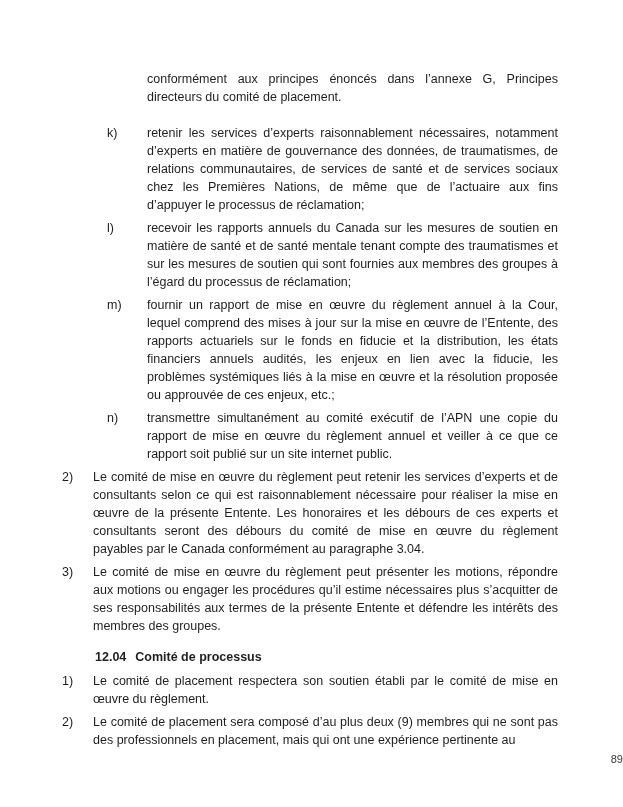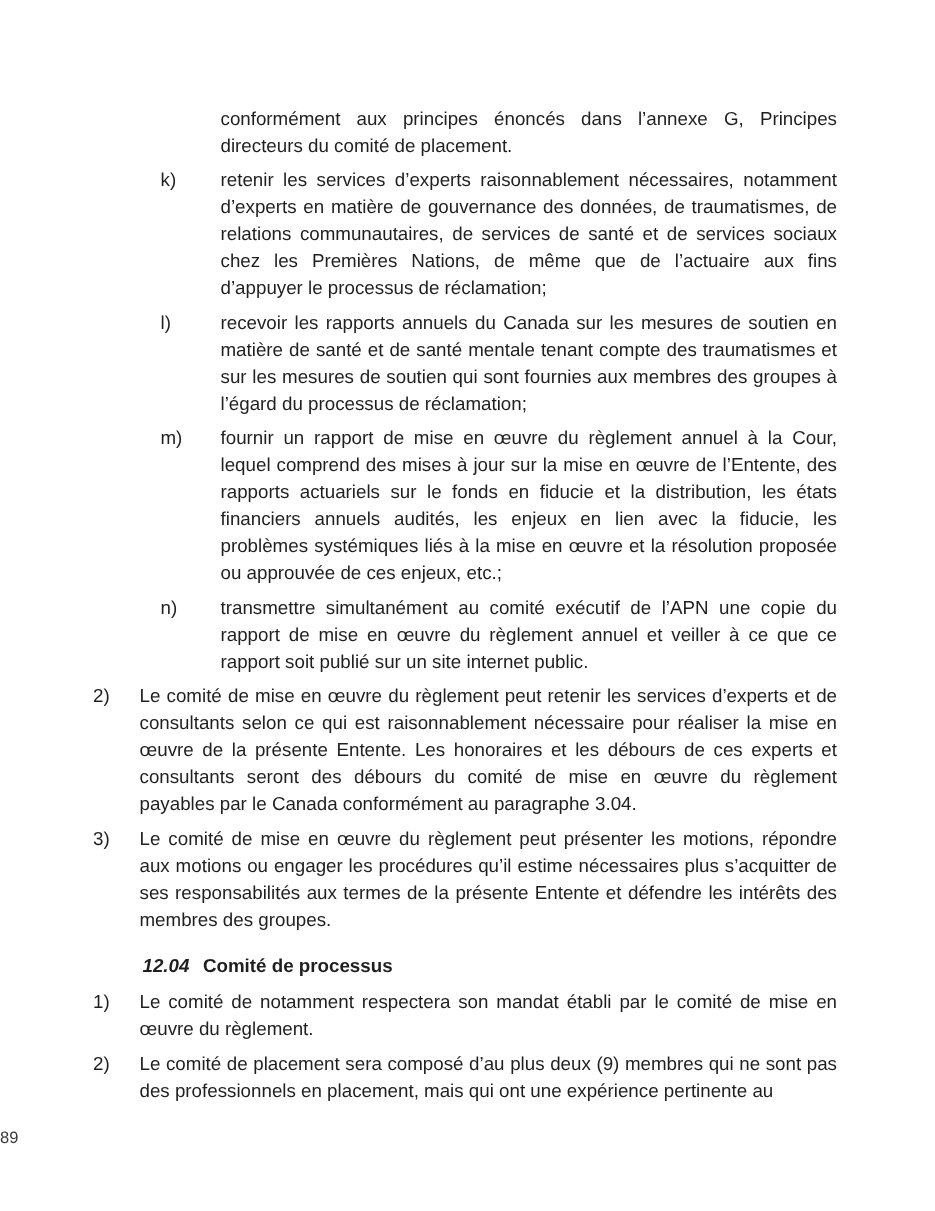--- a/index.html
+++ b/index.html
@@ -15,21 +15,21 @@
     font-family: "Liberation Sans", "DejaVu Sans", sans-serif;
     font-size: 12.5px;
     line-height: 18px;
     color: #1f1f1f;
     overflow: hidden;
     box-sizing: border-box;
     padding-top: 70px;
   }
   .para {
     text-align: justify;
-    margin: 0 65px 5px 0;
+    margin: 0 65px 18px 0;
   }
   .continuation {
     margin-left: 147px;
   }
   .item {
     display: flex;
     align-items: flex-start;
     margin: 0 65px 5px 0;
   }
   .item .label {
@@ -51,28 +51,27 @@
   }
   .numbered .label {
     width: 31px;
   }
   .section-heading {
     margin: 13px 65px 6px 95px;
     font-weight: bold;
   }
   .section-heading .heading-number {
     margin-right: 9px;
-    font-style: italic;
   }
   .page-number {
     position: absolute;
     left: 0;
     right: 0;
     top: 750px;
-    text-align: left;
+    text-align: right;
     font-size: 11px;
     color: #3a3a3a;
   }
 </style>
 </head>
 <body>
 
 <div class="page">
 
   <p class="para continuation">conformément aux principes énoncés dans l’annexe G, Principes directeurs du comité de placement.</p>
@@ -106,21 +105,21 @@
     <span class="label">3)</span>
     <div class="text">Le comité de mise en œuvre du règlement peut présenter les motions, répondre aux motions ou engager les procédures qu’il estime nécessaires plus s’acquitter de ses responsabilités aux termes de la présente Entente et défendre les intérêts des membres des groupes.</div>
   </div>
 
   <div class="section-heading">
     <span class="heading-number">12.04</span><span>Comité de processus</span>
   </div>
 
   <div class="item numbered">
     <span class="label">1)</span>
-    <div class="text">Le comité de notamment respectera son mandat établi par le comité de mise en œuvre du règlement.</div>
+    <div class="text">Le comité de placement respectera son soutien établi par le comité de mise en œuvre du règlement.</div>
   </div>
 
   <div class="item numbered">
     <span class="label">2)</span>
     <div class="text">Le comité de placement sera composé d’au plus deux (9) membres qui ne sont pas des professionnels en placement, mais qui ont une expérience pertinente au</div>
   </div>
 
   <div class="page-number">89</div>
 
 </div>

